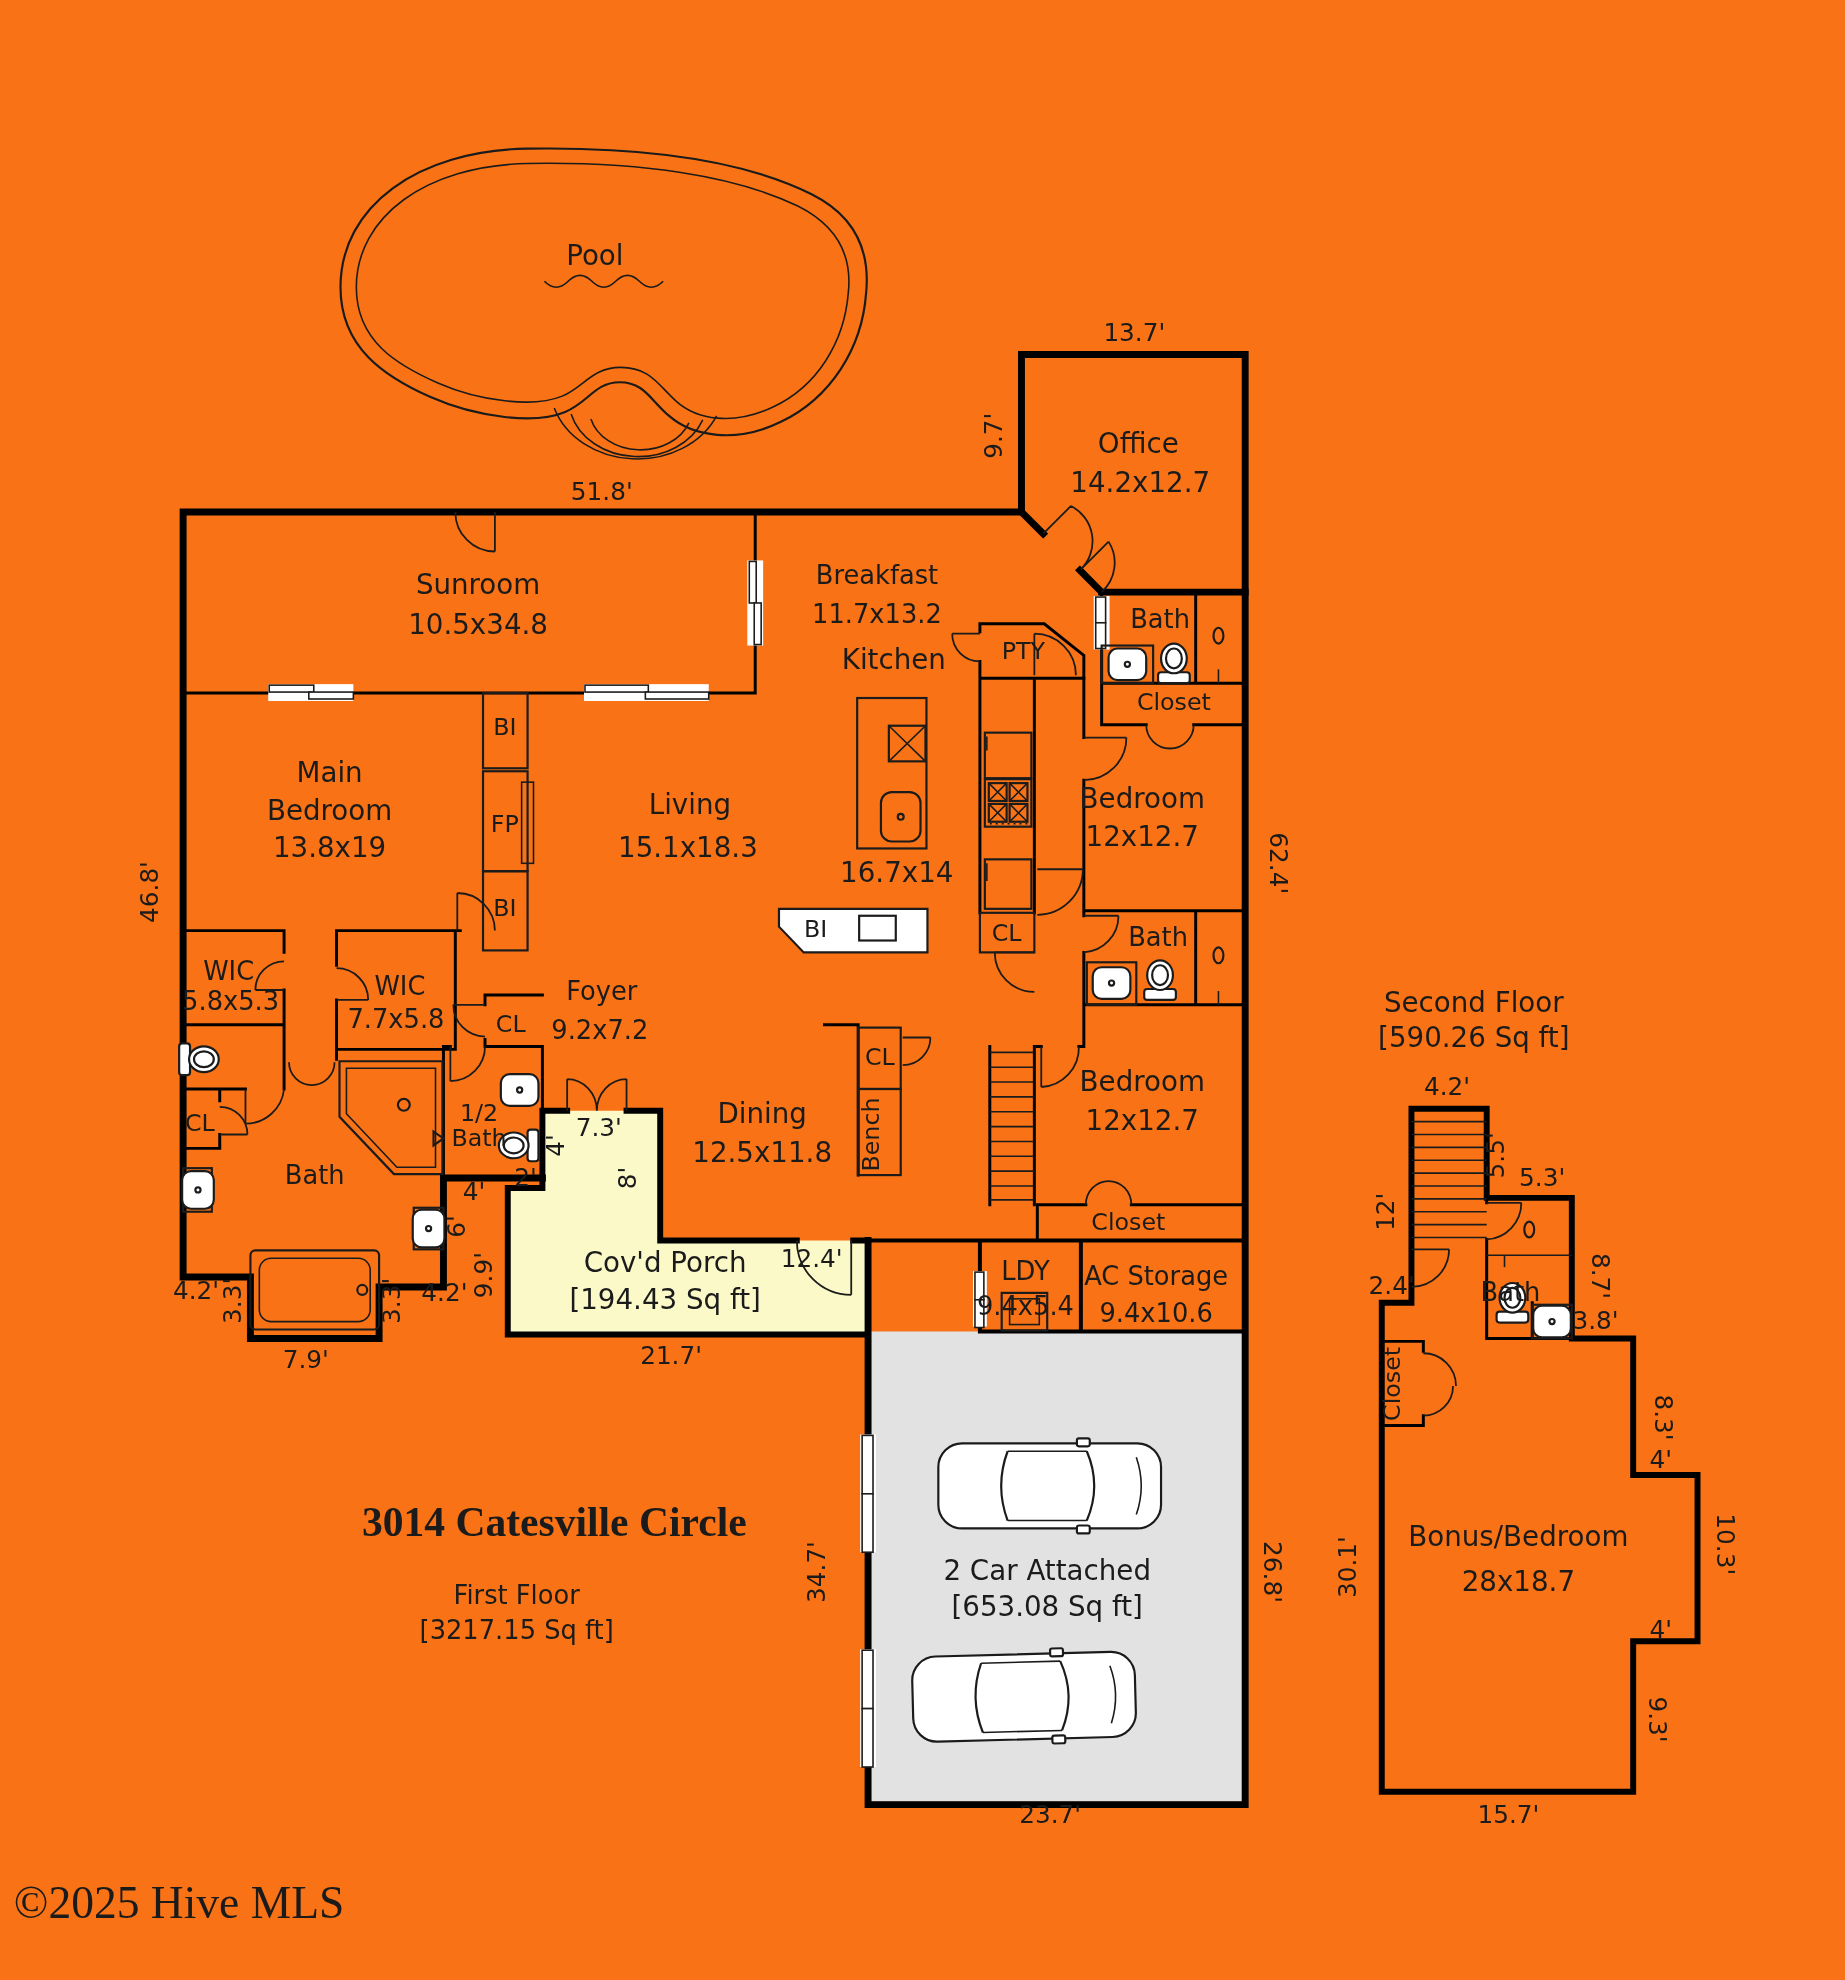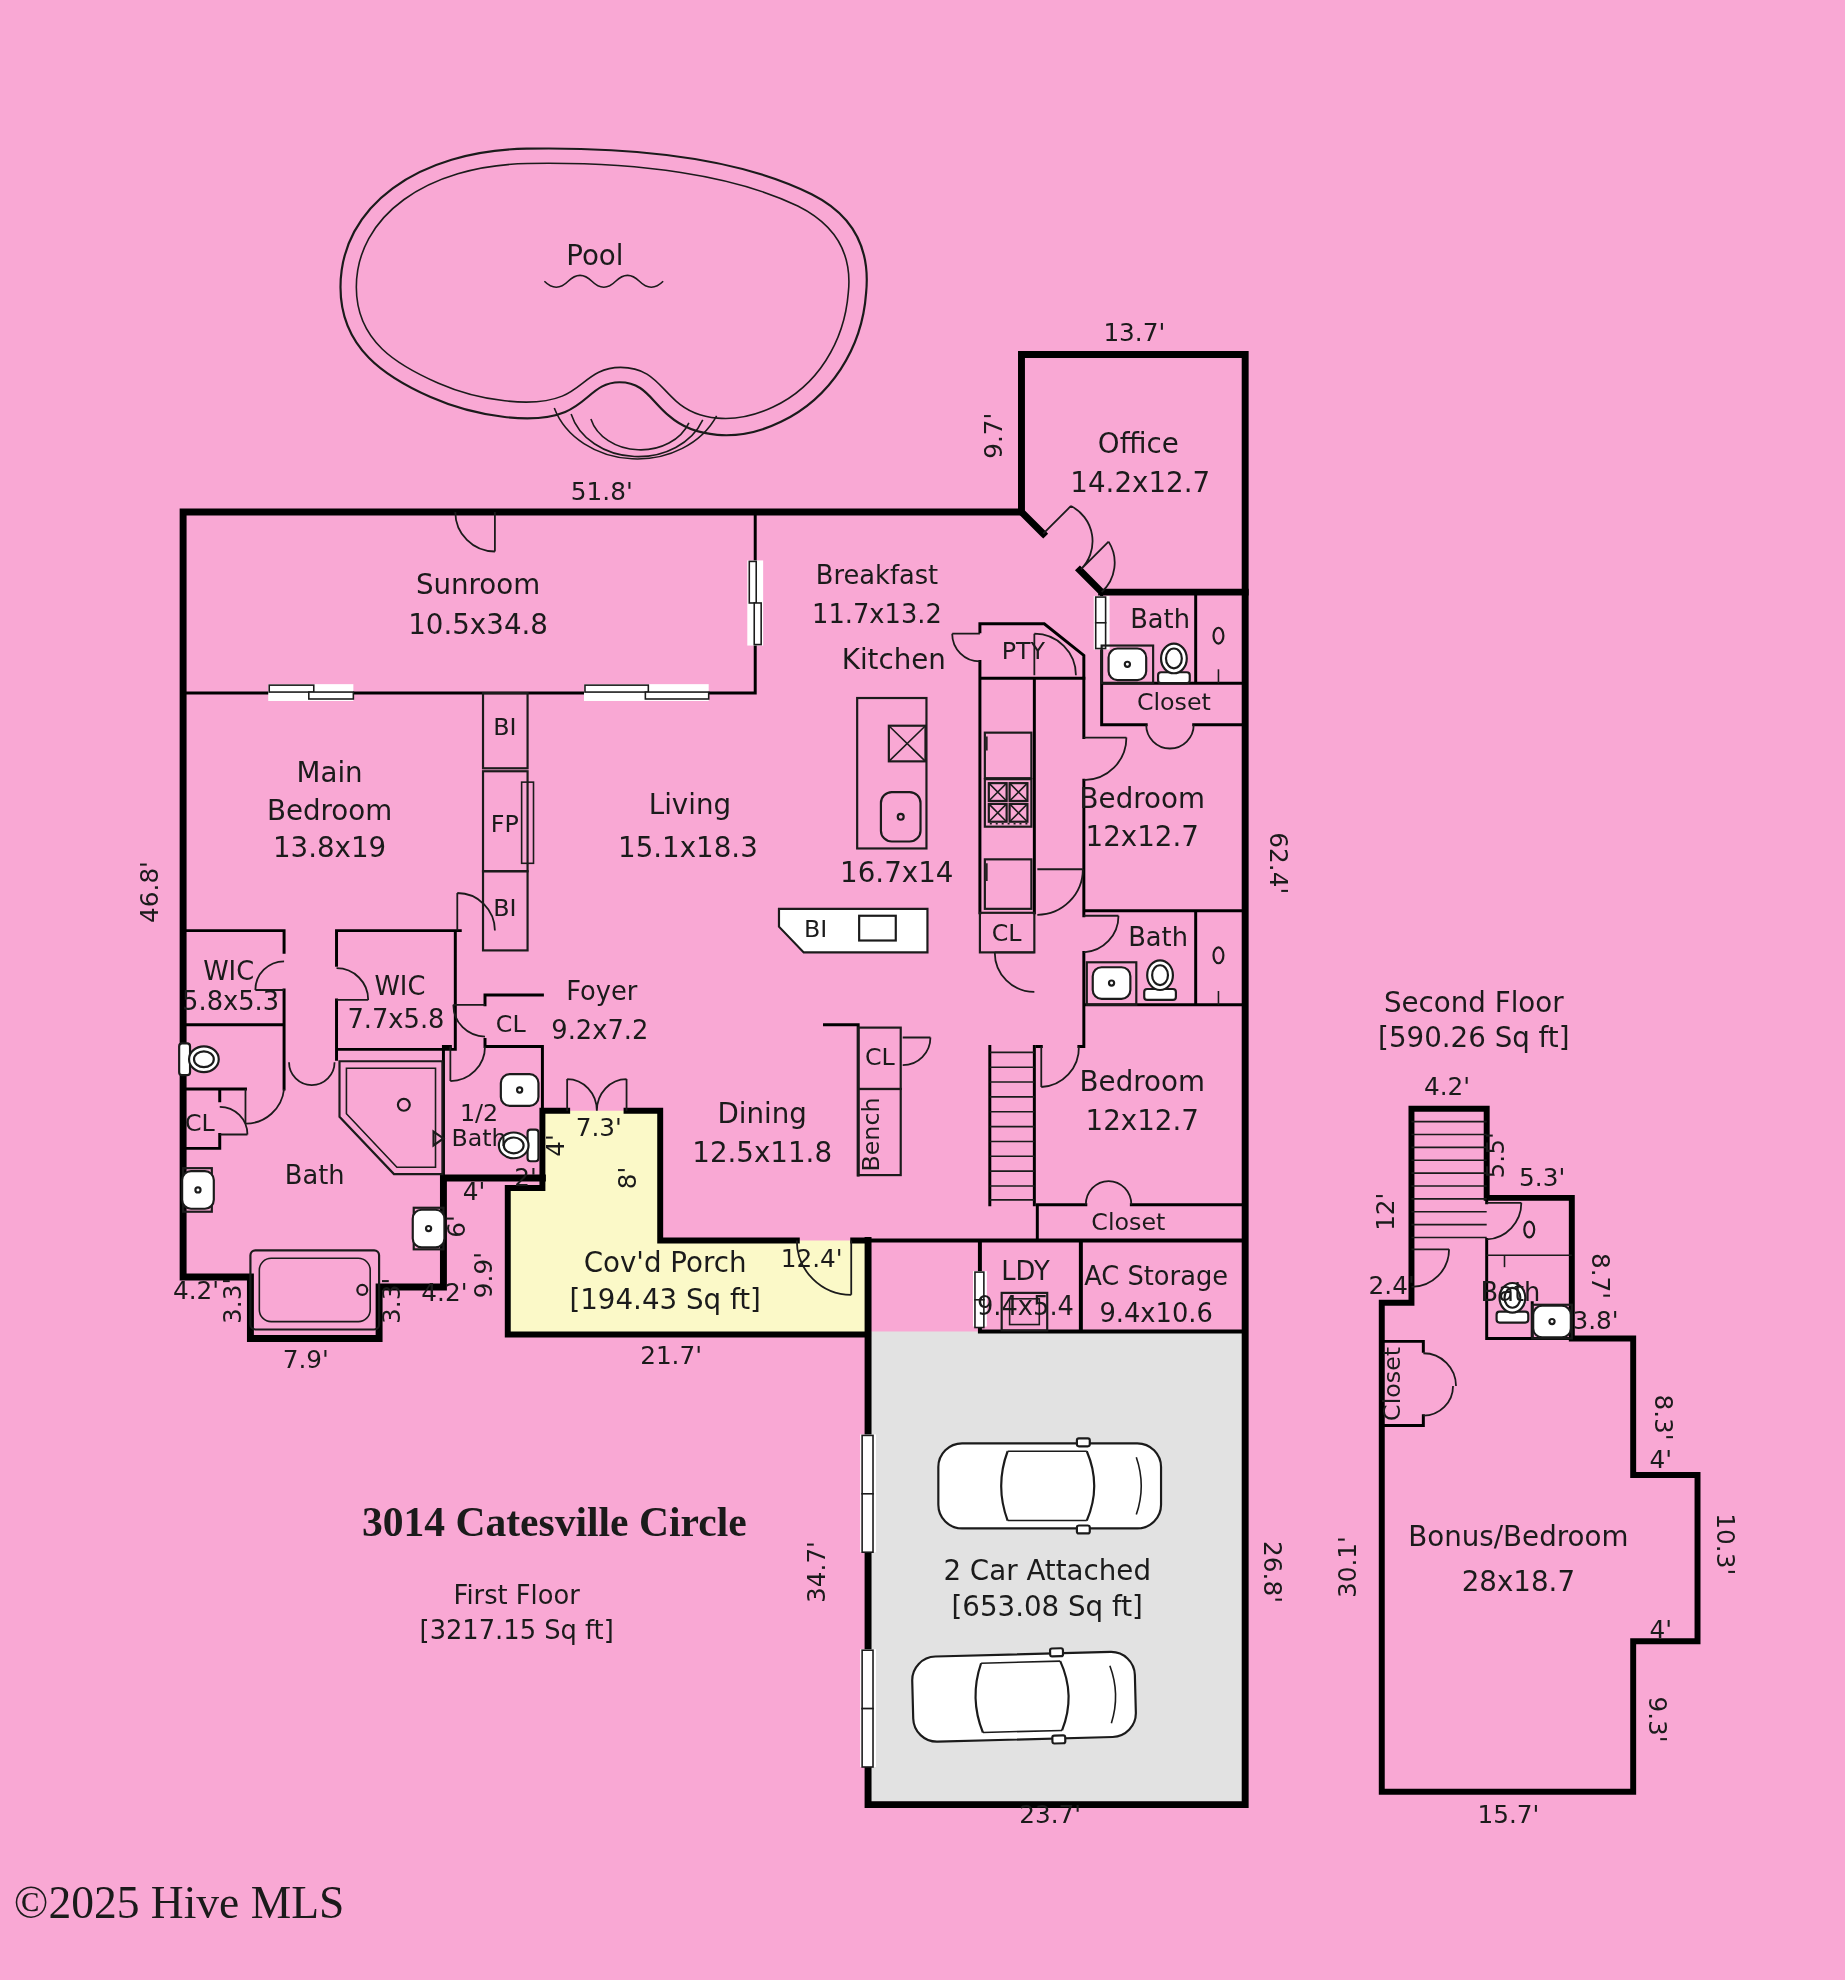--- a/index.html
+++ b/index.html
@@ -1,16 +1,16 @@
 <!DOCTYPE html>
 <html><head>
 <meta charset="utf-8">
 <style>
   html,body{margin:0;padding:0;background:#ffffff;}
-  .page{width:1845px;height:1980px;position:relative;background:#f9a8d4;overflow:hidden;}
+  .page{width:1845px;height:1980px;position:relative;background:#f97316;overflow:hidden;}
   svg{display:block;}
   text{fill:#1b1b1b;font-family:"DejaVu Sans","Liberation Sans",sans-serif;}
   .t28{font-size:28px;}
   .t26{font-size:26px;}
   .t25{font-size:25px;}
   .t24{font-size:24px;}
   .serif-title{font-family:"Liberation Serif",serif;font-size:42px;font-weight:600;}
   .watermark{font-family:"Liberation Serif",serif;font-size:46px;}
   .wall-x{stroke:#000;stroke-width:7;fill:none;stroke-linecap:square;}
   .wall-p{stroke:#000;stroke-width:6;fill:none;stroke-linecap:square;}

